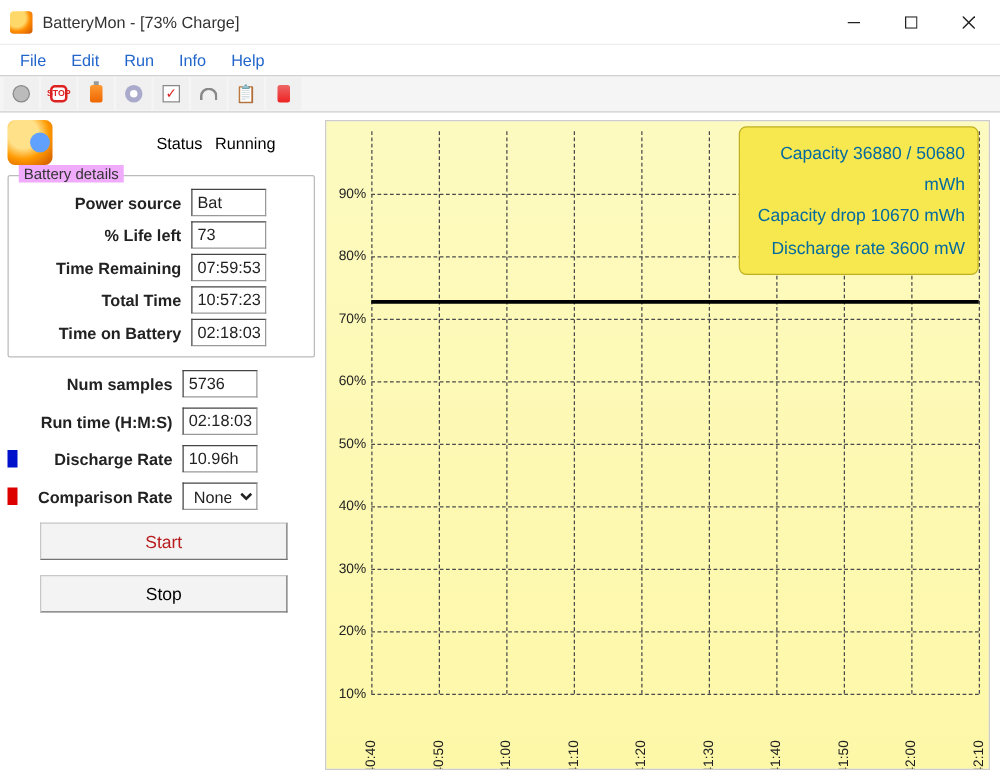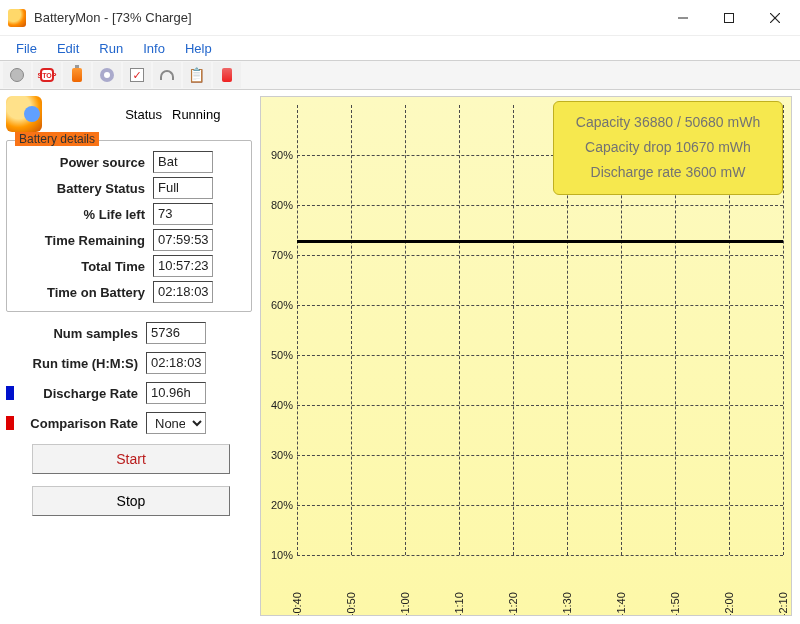--- a/index.html
+++ b/index.html
@@ -136,21 +136,21 @@
     .groupbox {
       border: 1px solid #bbb;
       border-radius: 2px;
       padding: 8px 6px 6px 6px;
       margin: 4px 0;
       position: relative;
     }
     .groupbox .legend {
       position: absolute;
       top: -9px; left: 8px;
-      background: #f97316;
+      background: #f0abfc;
       padding: 0 4px;
       font-size: 12px;
       color: #333;
     }
     select.val {
       padding: 0 2px;
       height: 22px;
     }
     .bigbtn {
       width: 198px;
@@ -208,28 +208,28 @@
       text-align: left;
     }
     .series-line {
       position: absolute;
       left: 0; right: 0;
       border-top: 3px solid #000;
     }
     .info-box {
       position: absolute;
       right: 8px; top: 4px;
-      width: 230px;
+      width: 192px;
       background: #f6e84e;
       border: 1px solid #c0b020;
       border-radius: 6px;
       padding: 8px 10px;
       font-size: 14px;
-      color: #737373;
-      text-align: center;
+      color: #0369a1;
+      text-align: right;
       line-height: 1.8;
     }
     
     .ico-circle { width:14px;height:14px;border-radius:50%;background:#bbb;border:1px solid #888; }
     .ico-stop { width:14px;height:14px;background:#fff;border:2px solid #d22;border-radius:4px;display:flex;align-items:center;justify-content:center;font-size:7px;font-weight:bold;color:#d22; }
     .ico-batt { width:10px;height:14px;background:linear-gradient(180deg,#f93,#e60);border-radius:2px;position:relative; }
     .ico-batt::before { content:"";position:absolute;top:-3px;left:3px;width:4px;height:3px;background:#999; }
     .ico-gear { width:14px;height:14px;border-radius:50%;background:#aac;position:relative; }
     .ico-gear::after{content:"";position:absolute;inset:4px;border-radius:50%;background:#fff;}
     .ico-check { width:14px;height:14px;border:1px solid #888;background:#fff;color:#d22;font-size:11px;line-height:12px;text-align:center; }
@@ -304,24 +304,20 @@
       <div class="big-icon"></div>
       <div style="flex:1;text-align:right;padding-right:4px;">Status</div>
       <div class="val" style="width:80px">Running</div>
     </div>
 
     <div class="groupbox">
       <div class="legend">Battery details</div>
       <div class="row">
           <div class="lbl">Power source</div>
           <div class="val">Bat</div>
-        </div>
-      <div class="row">
-          <div class="lbl">Battery Status</div>
-          <div class="val">Full</div>
         </div>
       <div class="row">
           <div class="lbl">% Life left</div>
           <div class="val">73</div>
         </div>
       <div class="row">
           <div class="lbl">Time Remaining</div>
           <div class="val">07:59:53</div>
         </div>
       <div class="row">

